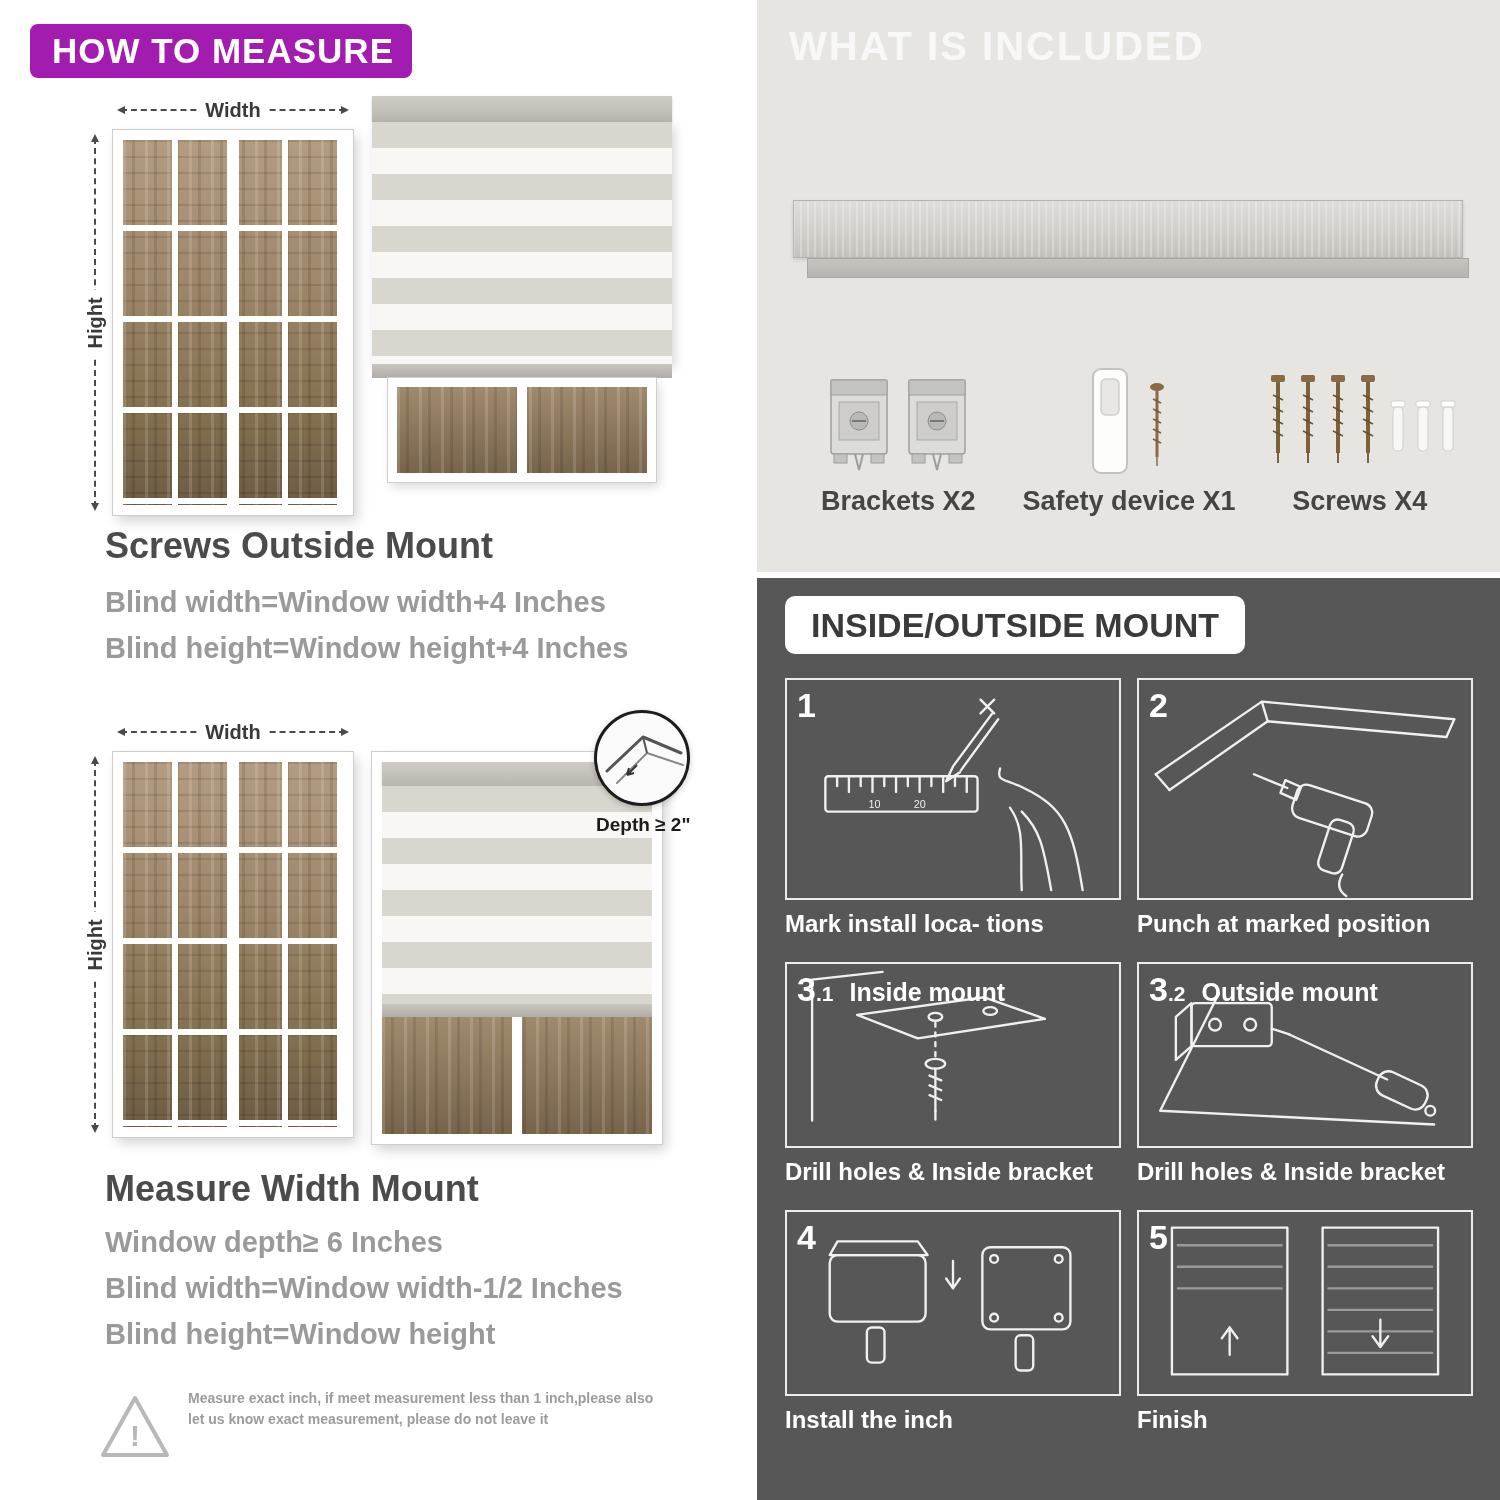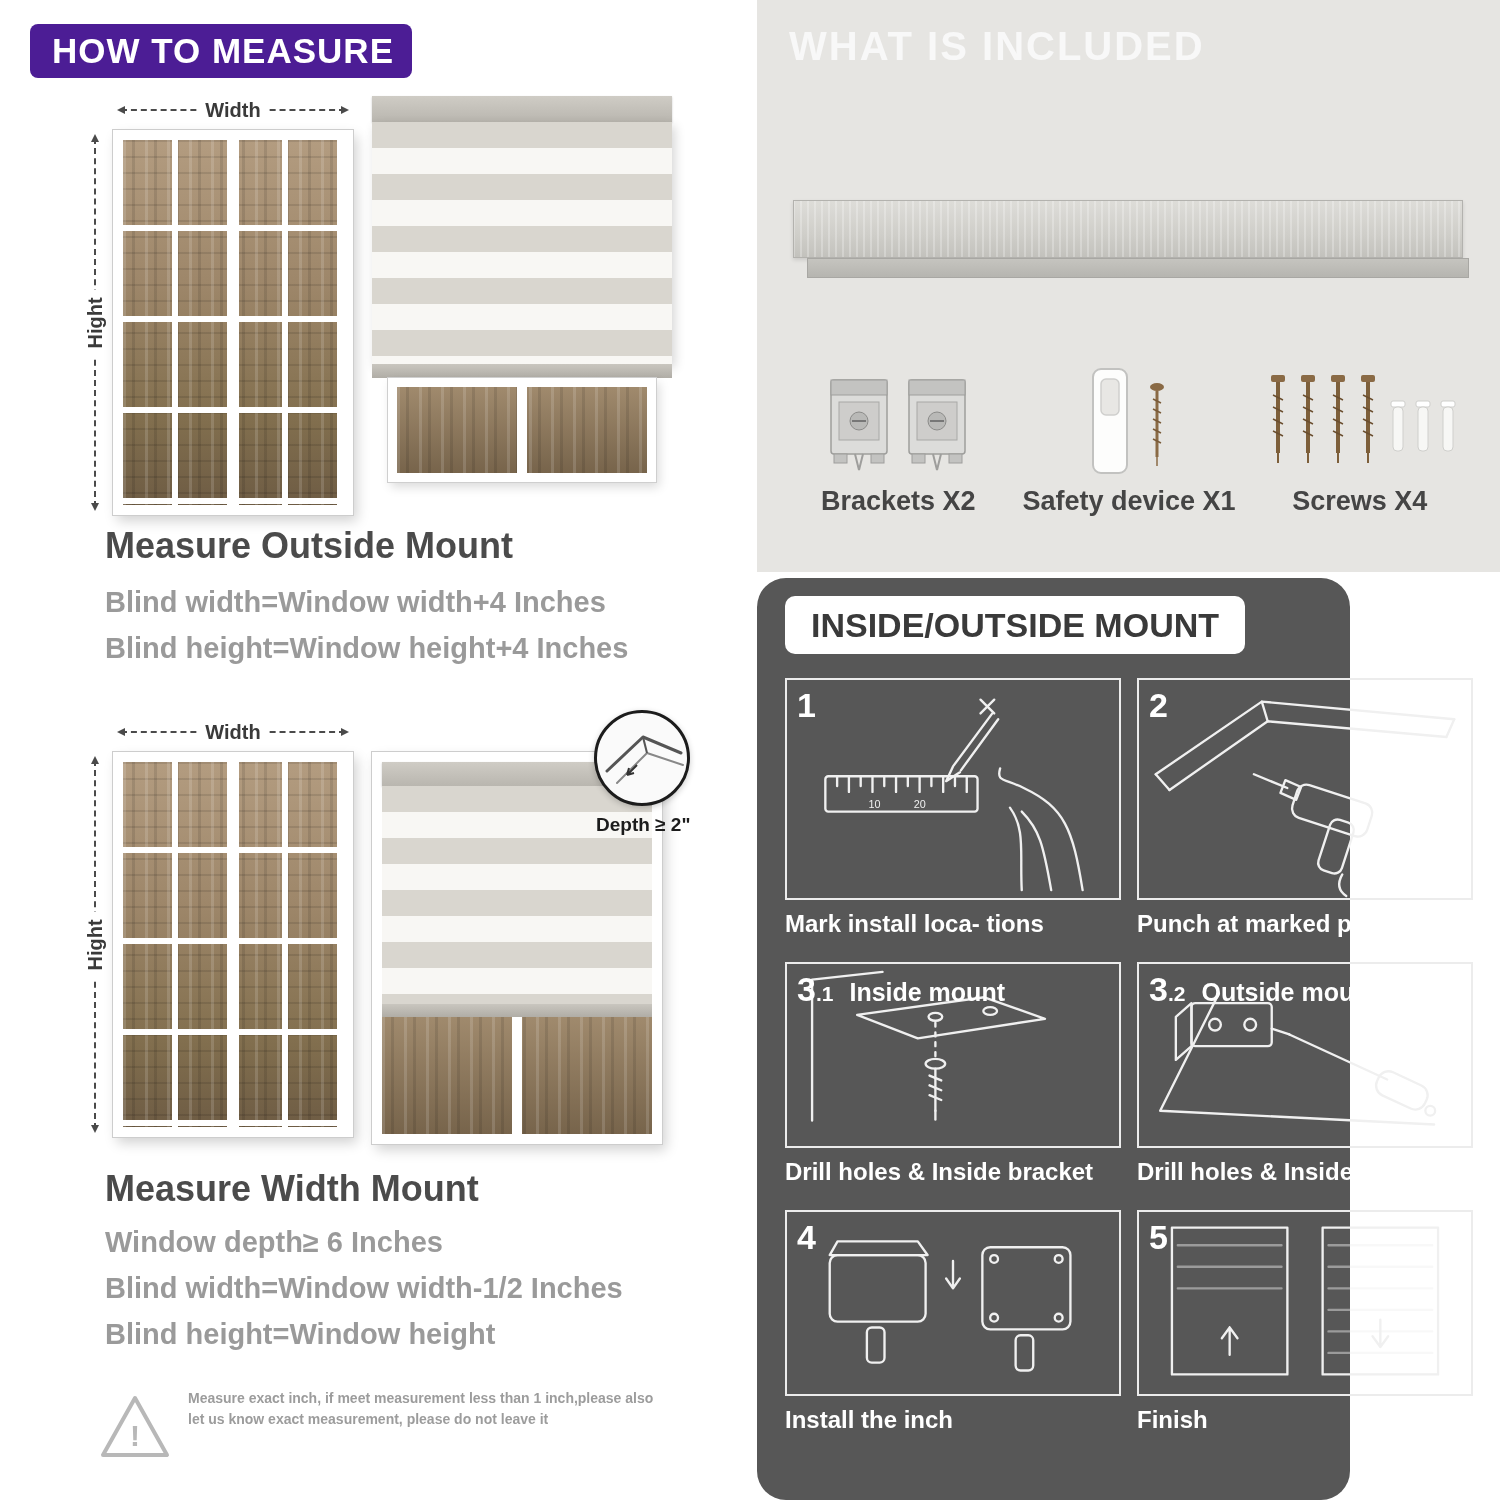--- a/index.html
+++ b/index.html
@@ -2,21 +2,21 @@
 <html><head>
 <meta charset="utf-8">
 <style>
   * { margin:0; padding:0; box-sizing:border-box; }
   html,body { background:#fff; }
   body { font-family:"Liberation Sans", sans-serif; }
   .page { position:relative; width:1500px; height:1500px; background:#fff; overflow:hidden; }
 
   
   .left-panel { position:absolute; left:0; top:0; width:757px; height:1500px; background:#fff; }
-  .gray-pill { position:absolute; left:30px; top:24px; width:382px; height:54px; background:#4c1d95;
+  .gray-pill { position:absolute; left:30px; top:24px; width:382px; height:54px; background:#a21caf;
                border-radius:8px; color:#fff; font-size:35px; font-weight:bold; line-height:54px;
                padding-left:22px; letter-spacing:1px; }
 
   .measure-heading { position:absolute; font-size:36px; font-weight:bold; color:#4b4b4b; }
   .h-outside { left:105px; top:525px; }
   .h-inside  { left:105px; top:1168px; }
   .formula { position:absolute; left:105px; font-size:29px; font-weight:bold; color:#9a9a9a; }
   .f1{top:586px} .f2{top:632px} .f3{top:1226px} .f4{top:1272px} .f5{top:1318px}
 
   .win-illus { position:absolute; width:280px; height:430px; }
@@ -89,21 +89,21 @@
       linear-gradient(180deg, #deddd9 0%, #cfcec9 60%, #c2c1bc 100%);
     box-shadow:inset 0 0 0 1px #b3b2ae, 0 2px 4px rgba(0,0,0,0.12); }
   .headrail-lip { margin-left:14px; width:calc(100% - 8px); height:20px;
     background:linear-gradient(180deg,#c6c5c0,#b5b4af); box-shadow:inset 0 0 0 1px #a8a7a3; }
   .parts-row { position:absolute; left:26px; top:330px; width:692px; display:flex; }
   .part { flex:1; display:flex; flex-direction:column; align-items:center; }
   .part-icons { height:150px; display:flex; align-items:flex-end; gap:10px; }
   .part-label { margin-top:6px; font-size:27px; font-weight:bold; color:#454545; white-space:nowrap; }
 
   
-  .right-bottom { position:absolute; left:757px; top:578px; width:593px; height:922px; background:#575757;border-radius:29px; }
+  .right-bottom { position:absolute; left:757px; top:578px; width:743px; height:922px; background:#575757; }
   .white-pill { position:absolute; left:28px; top:18px; height:58px; padding:0 26px; background:#fff;
                 border-radius:10px; font-size:34px; font-weight:bold; color:#3a3a3a; line-height:58px;
                 display:inline-block; white-space:nowrap; }
   .steps { position:absolute; left:28px; top:100px; width:688px; display:grid;
            grid-template-columns:1fr 1fr; column-gap:16px; row-gap:24px; }
   .step-box { position:relative; border:2px solid #ececec; height:186px; overflow:hidden; }
   .step-box.tall { height:222px; }
   .step-head { position:absolute; left:10px; top:6px; z-index:2; color:#fff; display:flex; align-items:baseline; }
   .num { font-size:34px; font-weight:bold; }
   .sub { font-size:21px; font-weight:bold; }
@@ -138,21 +138,21 @@
 
     <div class="blind-a">
       <div class="cassette"></div>
       <div class="stripes"></div>
       <div class="rail"></div>
       <div class="window-bottom">
         <div class="panes-sm"></div>
       </div>
     </div>
 
-    <h2 class="measure-heading h-outside">Measure Outside Mount</h2>
+    <h2 class="measure-heading h-outside">Screws Outside Mount</h2>
     <p class="formula f1">Blind width=Window width+4 Inches</p>
     <p class="formula f2">Blind height=Window height+4 Inches</p>
 
     <div class="win-illus window-b">
       <div class="dim-w">
         <span class="line"></span>
         <span class="dim-label">Width</span>
       </div>
       <div class="dim-h">
         <span class="line"></span>

